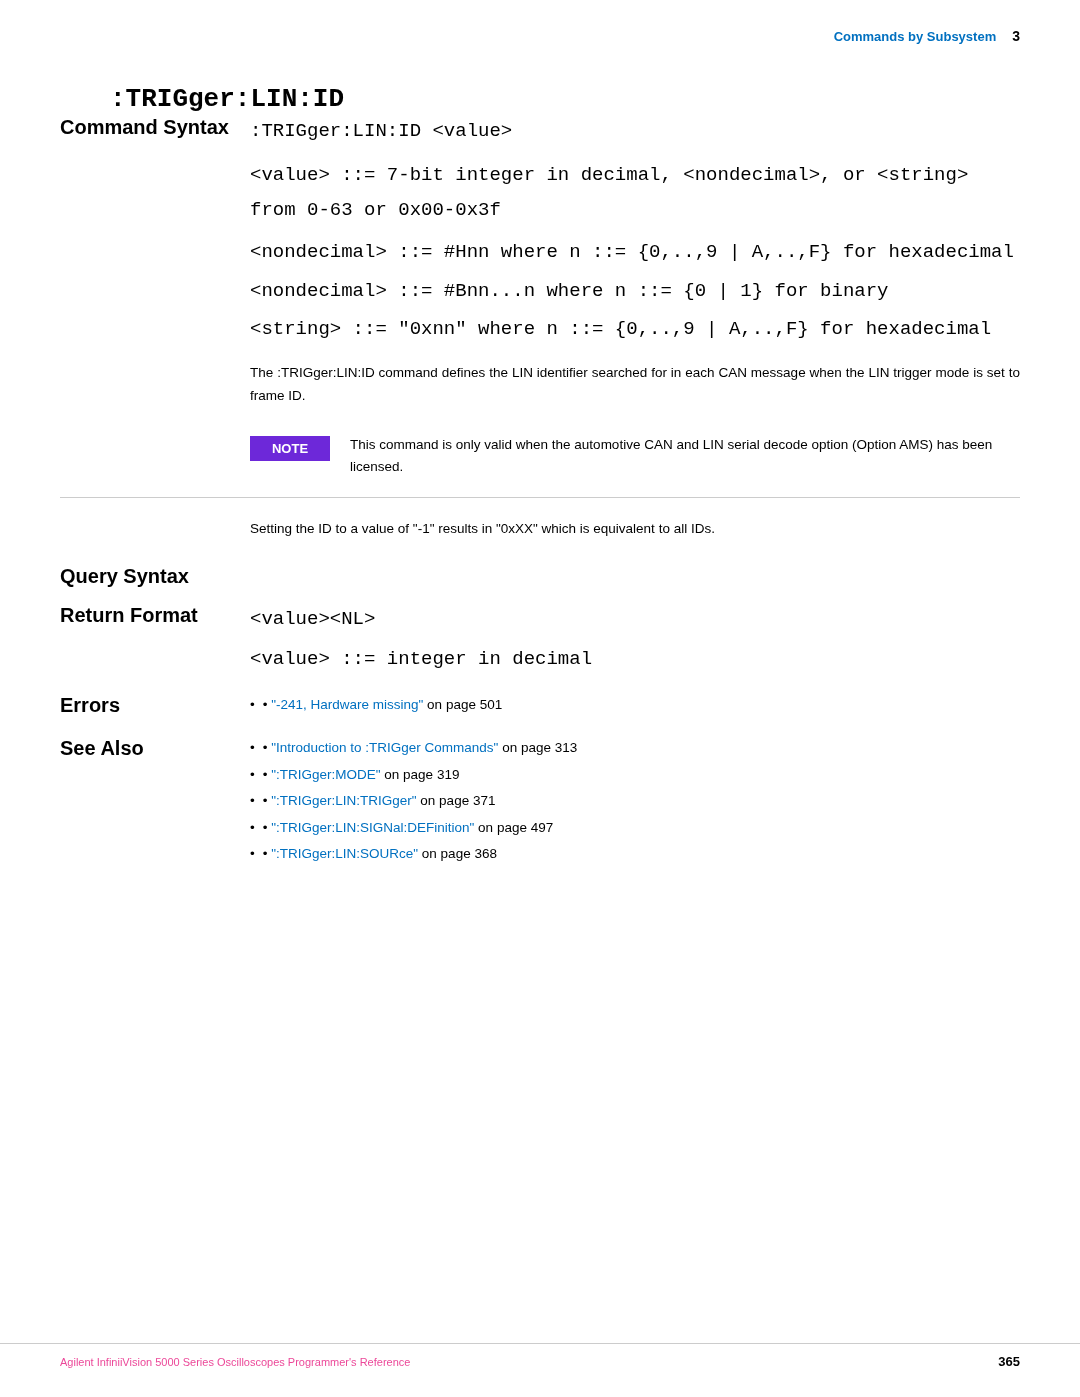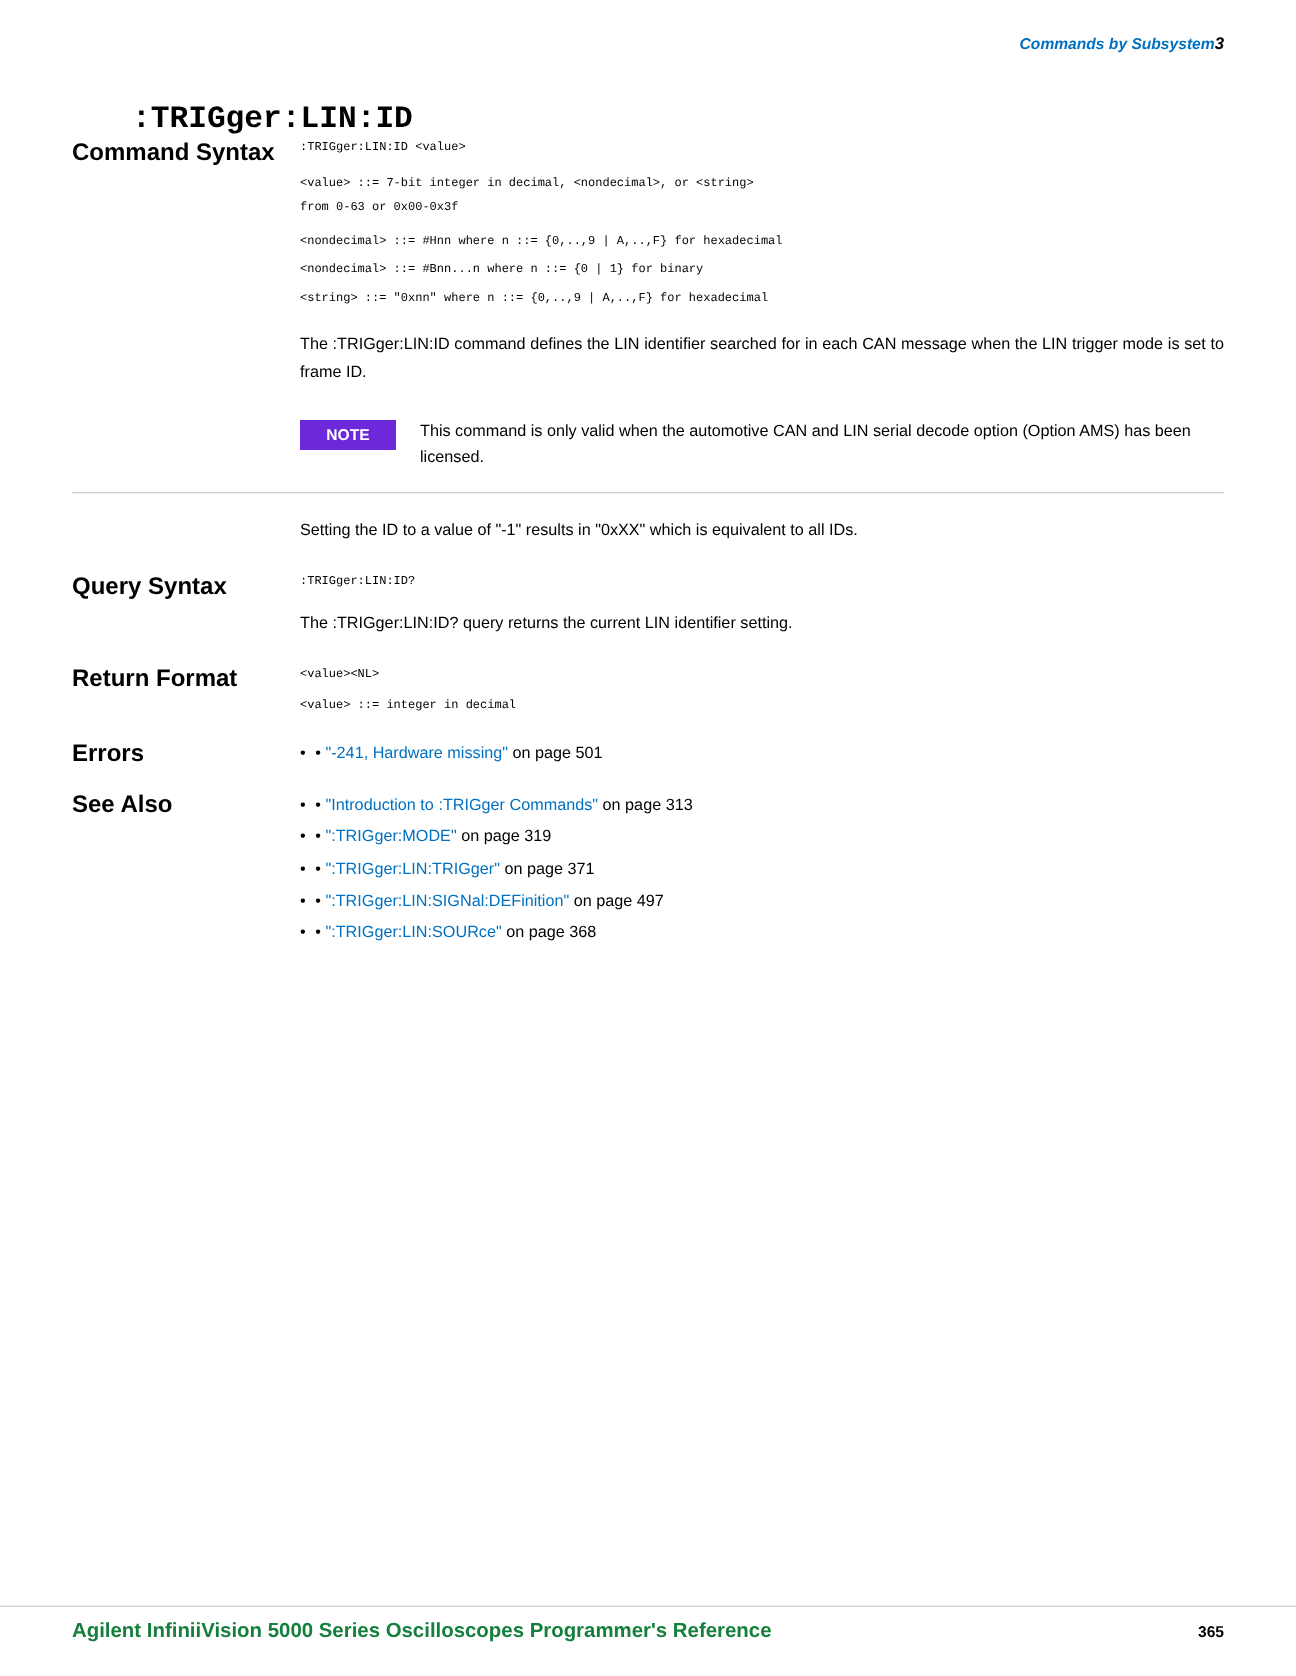--- a/index.html
+++ b/index.html
@@ -27,21 +27,21 @@
       display: flex;
       justify-content: flex-end;
       align-items: center;
       padding: 28px 60px 10px 60px;
       border-bottom: none;
     }
 
     .header-right {
       display: flex;
       align-items: center;
-      font-style: italic;
+      gap: 16px;
     }
 
     .section-label {
       color: #0070C0;
       font-weight: bold;
       font-size: 13px;
     }
 
     .page-number-header {
       font-size: 14px;
@@ -166,34 +166,34 @@
       right: 0;
       display: flex;
       justify-content: space-between;
       align-items: center;
       padding: 0 60px;
       border-top: 1px solid #cccccc;
       padding-top: 10px;
     }
 
     .footer-title {
-      color: #15803d;
-      font-size: 17px;
-      font-weight: bold;
+      color: #ec4899;
+      font-size: 11px;
+      font-weight: normal;
     }
 
     .footer-page {
       font-size: 13px;
       font-weight: bold;
       color: #000;
     }
 
     .cmd-mono-line {
       font-family: 'Courier New', Courier, monospace;
-      font-size: 10px;
+      font-size: 19px;
       margin-bottom: 4px;
     }
 
     .para-text {
       font-size: 13.5px;
       line-height: 1.7;
       margin-bottom: 10px;
       text-align: justify;
     }
   </style>
@@ -242,25 +242,20 @@
 
     <div class="cmd-section">
       <div class="cmd-label"></div>
       <div class="cmd-content">
         <p class="para-text">Setting the ID to a value of "-1" results in "0xXX" which is equivalent to all IDs.</p>
       </div>
     </div>
 
     <div class="cmd-section">
       <div class="cmd-label">Query Syntax</div>
-      <div class="cmd-content">
-        <div class="cmd-mono-line">:TRIGger:LIN:ID?</div>
-        <div style="height:10px;"></div>
-        <p class="para-text">The :TRIGger:LIN:ID? query returns the current LIN identifier setting.</p>
-      </div>
     </div>
 
     <div class="cmd-section">
       <div class="cmd-label">Return Format</div>
       <div class="cmd-content">
         <div class="cmd-mono-line">&lt;value&gt;&lt;NL&gt;</div>
         <div style="height:6px;"></div>
         <div class="cmd-mono-line">&lt;value&gt; ::= integer in decimal</div>
       </div>
     </div>

